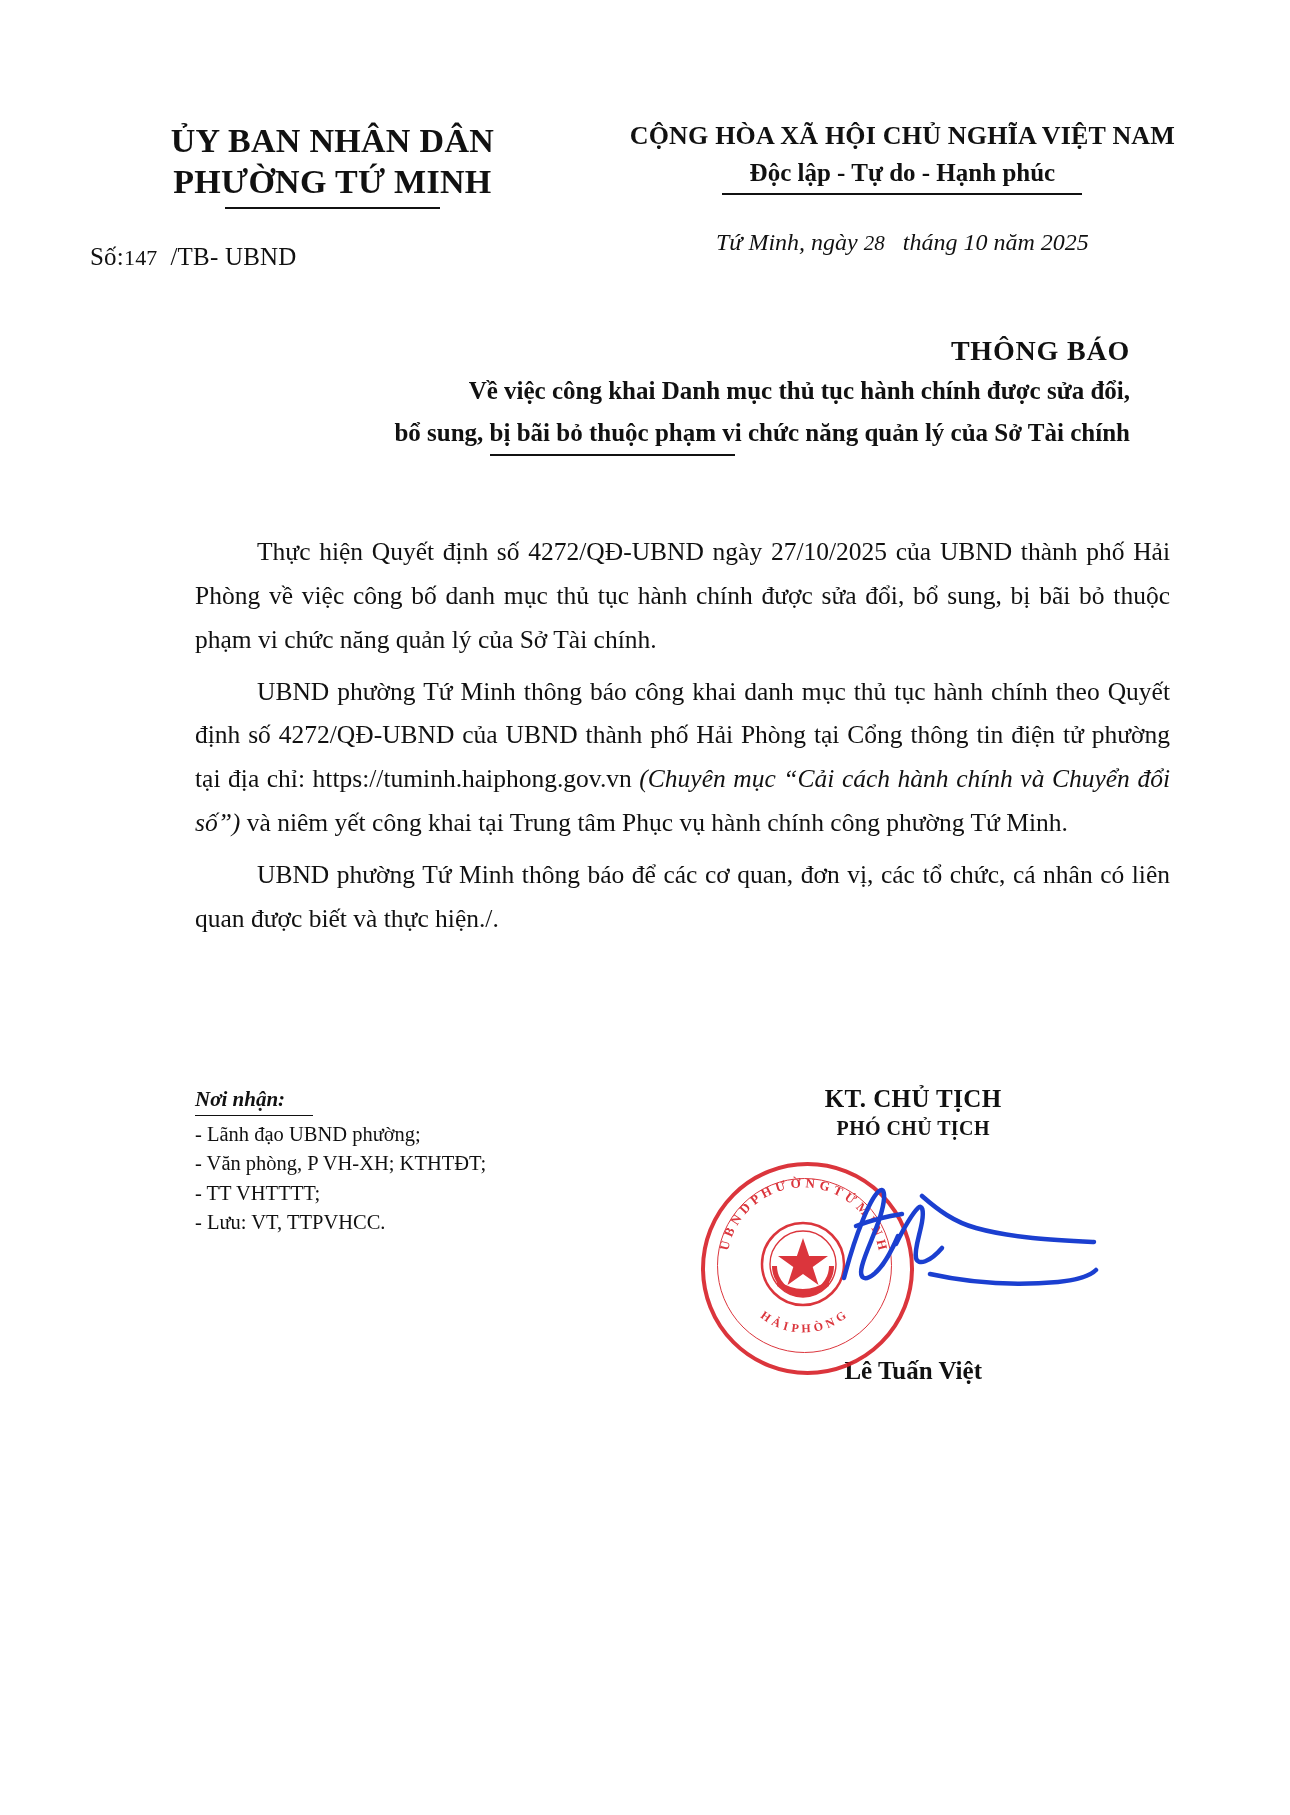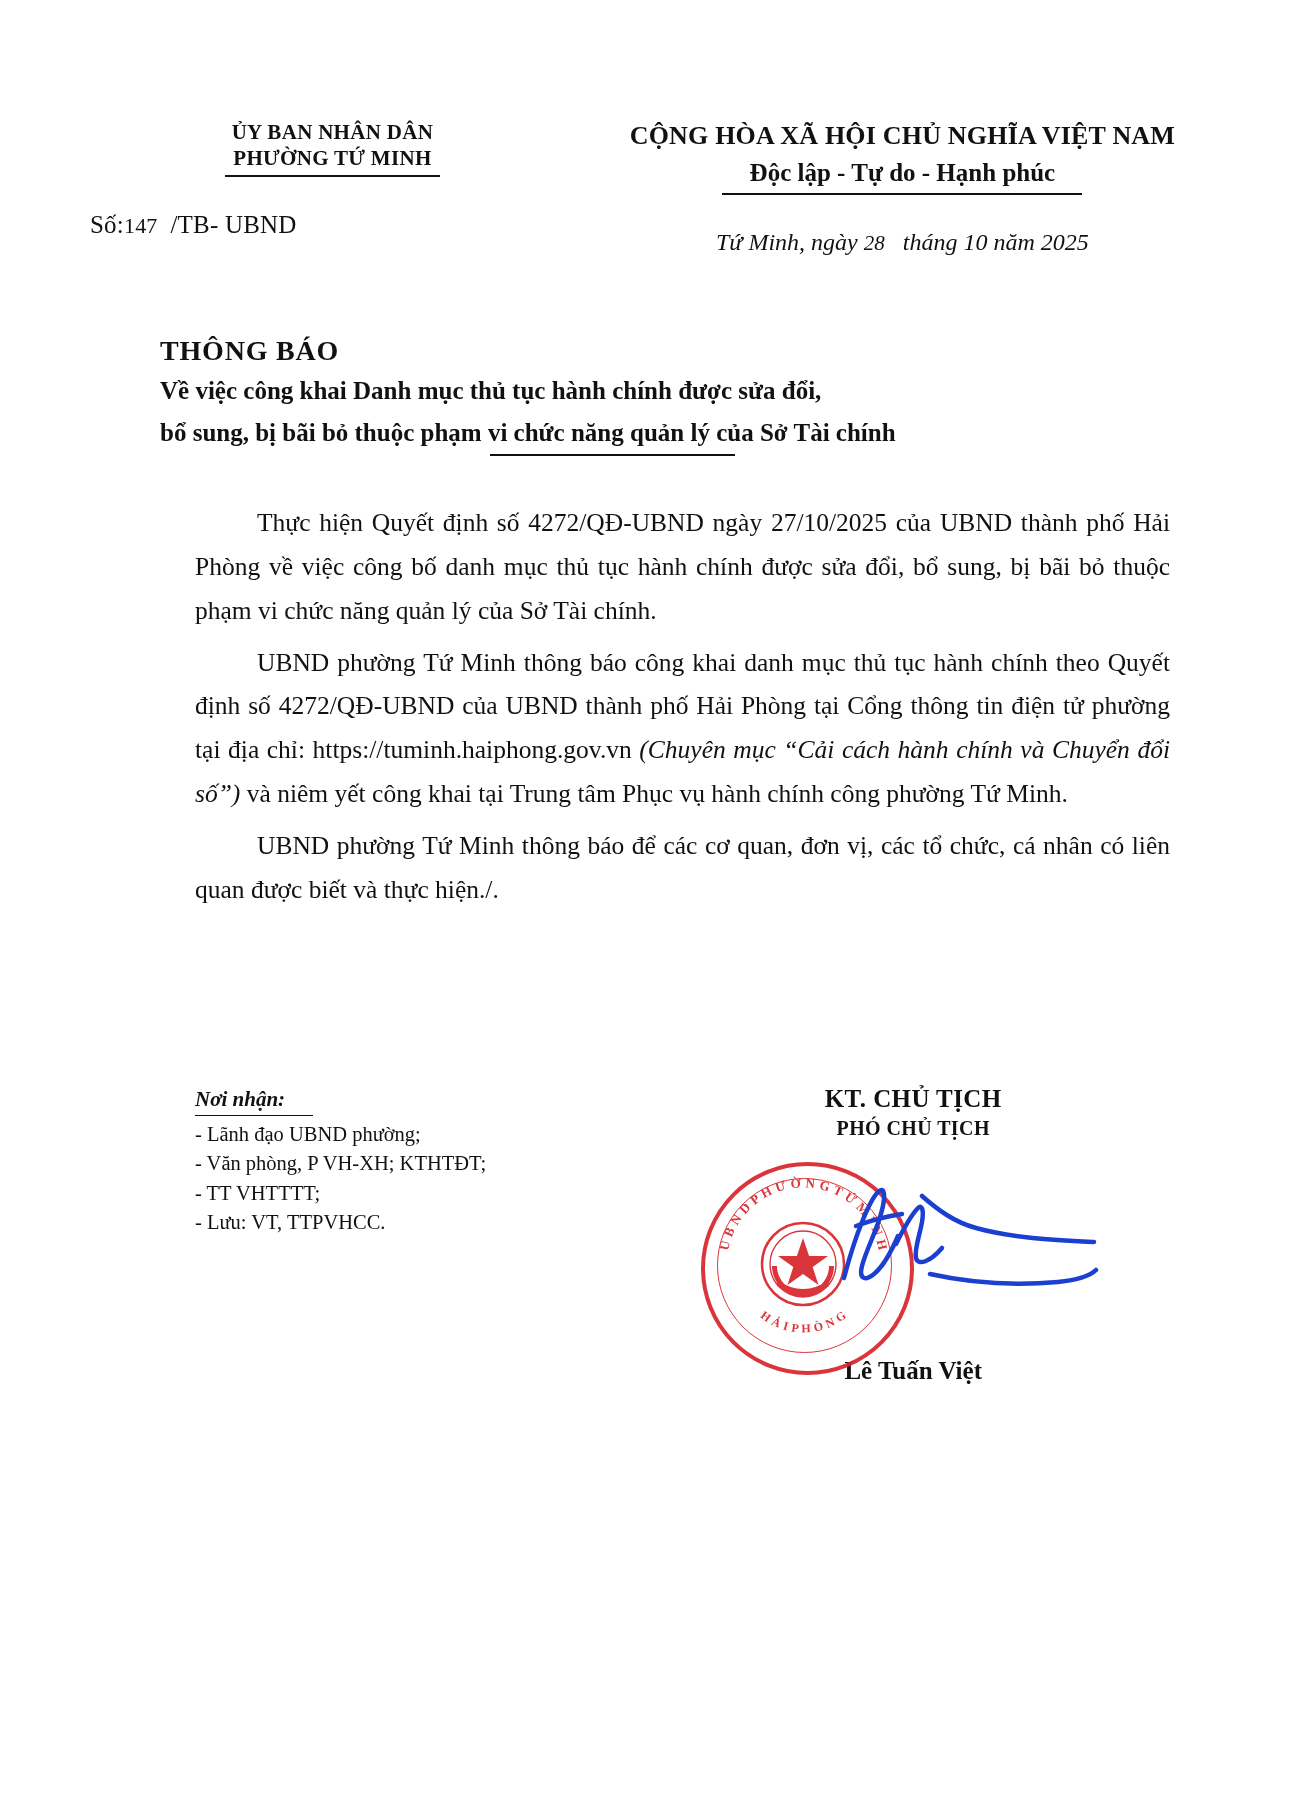--- a/index.html
+++ b/index.html
@@ -33,21 +33,21 @@
     text-align: center;
     padding-left: 30px;
     box-sizing: border-box;
   }
   .header-right {
     width: 56%;
     text-align: center;
     box-sizing: border-box;
   }
   .org-name {
-    font-size: 21px;
+    font-size: 34px;
     font-weight: bold;
     line-height: 1.22;
     letter-spacing: 0.3px;
   }
   .org-underline {
     width: 215px;
     height: 2px;
     background: #111;
     margin: 4px auto 0 auto;
   }
@@ -87,21 +87,21 @@
   .place-date .day {
     font-size: 21px;
     font-style: italic;
   }
   
   .title-block {
     position: absolute;
     top: 335px;
     left: 0;
     width: 100%;
-    text-align: left;
+    text-align: right;
     box-sizing: border-box;
     padding: 0 160px;
   }
   .title-main {
     font-size: 28px;
     font-weight: bold;
     letter-spacing: 0.8px;
   }
   .title-sub {
     font-size: 25px;
@@ -111,21 +111,21 @@
   }
   .title-underline {
     width: 245px;
     height: 2px;
     background: #111;
     margin: 2px auto 0 330px;
   }
   
   .body {
     position: absolute;
-    top: 501px;
+    top: 530px;
     left: 195px;
     width: 975px;
     font-size: 25.5px;
     line-height: 1.72;
     text-align: justify;
   }
   .body p {
     margin: 0 0 8px 0;
     text-indent: 62px;
   }

